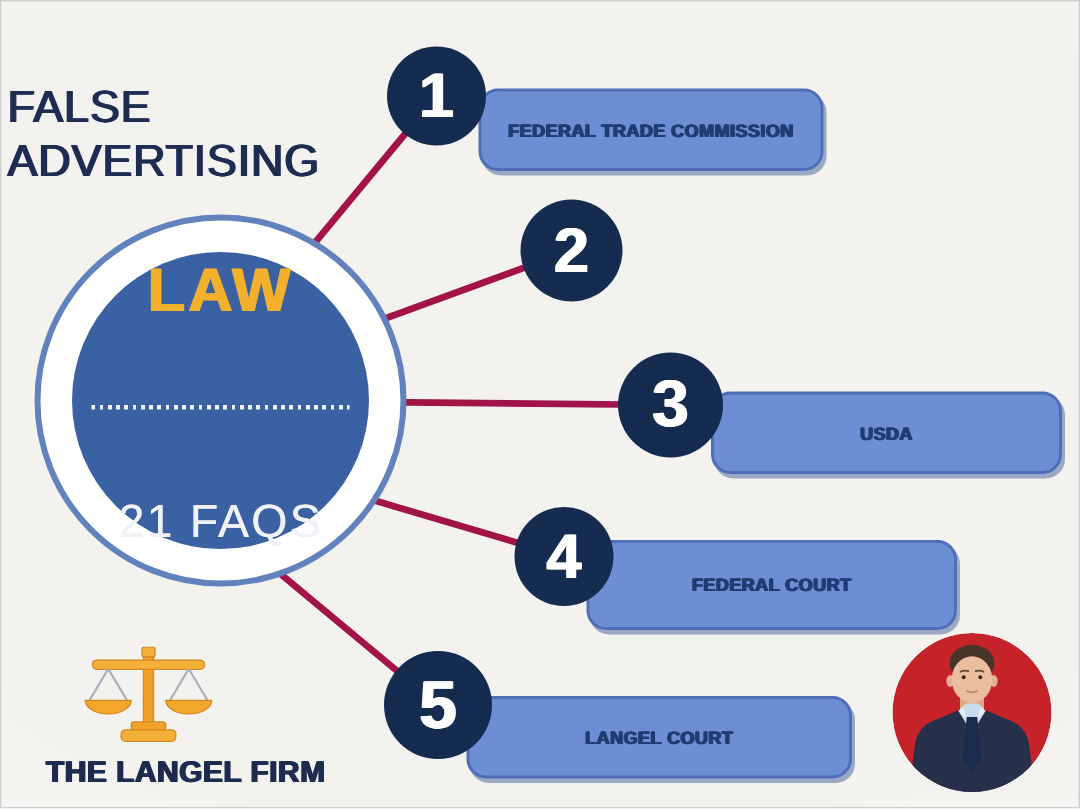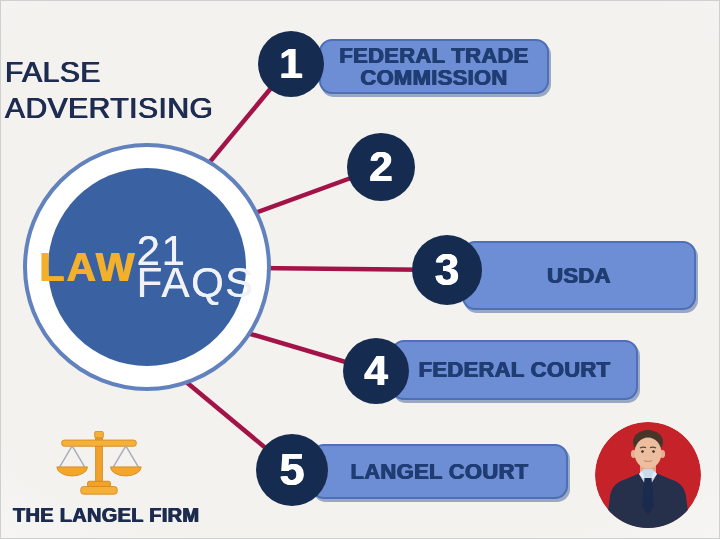--- a/index.html
+++ b/index.html
@@ -36,71 +36,72 @@
     border-radius:50%;
     border:4px solid #6282bd;
     background:#ffffff;
     box-sizing:border-box;
     display:flex;align-items:center;justify-content:center;
     z-index:2;
   }
   .hub-inner{
     width:198px;height:198px;border-radius:50%;
     background:#3a62a2;
-    display:flex;flex-direction:row;align-items:center;justify-content:center;
+    display:flex;flex-direction:column;align-items:center;justify-content:center;gap:48px;
   }
   .hub-law{
     color:#f3b02c;font-size:41px;font-weight:800;letter-spacing:2px;line-height:44px;
   }
   .hub-dots{
     width:172px;height:3px;margin:7px 0 11px 0;
     background:repeating-linear-gradient(90deg, rgba(255,255,255,.92) 0 2.5px, rgba(255,255,255,0) 2.5px 5.5px);
   }
   .hub-faqs{
-    color:#f0f2f7;font-size:42px;font-weight:400;letter-spacing:1.5px;line-height:32px;
+    color:#f0f2f7;font-size:31px;font-weight:400;letter-spacing:1.5px;line-height:32px;
     text-shadow:0.3px 0 0 currentColor;
   }
 
   
   .pill{
     position:absolute;z-index:1;
     background:#6d8ed4;
     border:2px solid #4e6fb6;
     border-radius:13px;
     box-shadow:2px 3px 0 rgba(47,77,141,.45);
     box-sizing:border-box;
     display:flex;align-items:center;justify-content:center;
     text-align:center;
-    color:#1f3d72;font-weight:800;font-size:22px;line-height:22px;letter-spacing:0.3px;
+    color:#1f3d72;font-weight:800;font-size:12px;line-height:22px;letter-spacing:0.3px;
     padding:0 12px;
+    margin-top:20px;
   }
   .p1{left:318px;top:38px;width:230px;height:55px;}
   .p2{left:352px;top:136px;width:301px;height:61px;}
-  .p3{left:461px;top:240px;width:234px;height:69px;}
+  .p3{left:473px;top:240px;width:234px;height:55px;}
   .p4{left:390px;top:339px;width:247px;height:60px;text-align:center;}
   .p5{left:310px;top:443px;width:257px;height:55px;}
 
   
   .num{
     position:absolute;z-index:2;
     background:#152b50;border-radius:50%;
     display:flex;align-items:center;justify-content:center;
     color:#ffffff;font-weight:800;font-size:42px;
   }
   .n1{left:257px;top:30px;width:66px;height:66px;}
   .n2{left:346px;top:132px;width:68px;height:68px;}
   .n3{left:411px;top:234px;width:70px;height:70px;font-size:44px;}
   .n4{left:342px;top:337px;width:66px;height:66px;}
   .n5{left:255px;top:433px;width:72px;height:72px;font-size:45px;}
 
   
   .brand-icon{position:absolute;left:52px;top:430px;z-index:2;}
   .brand-text{
     position:absolute;left:12px;top:503px;width:204px;z-index:2;
-    text-align:left;color:#1c2b4e;font-weight:800;font-size:20px;letter-spacing:0.3px;
+    text-align:right;color:#1c2b4e;font-weight:800;font-size:20px;letter-spacing:0.3px;
   }
 
   
   .photo{position:absolute;left:594px;top:421px;width:106px;height:106px;z-index:2;}
 </style>
 </head>
 <body>
 
 <div class="canvas">
 

